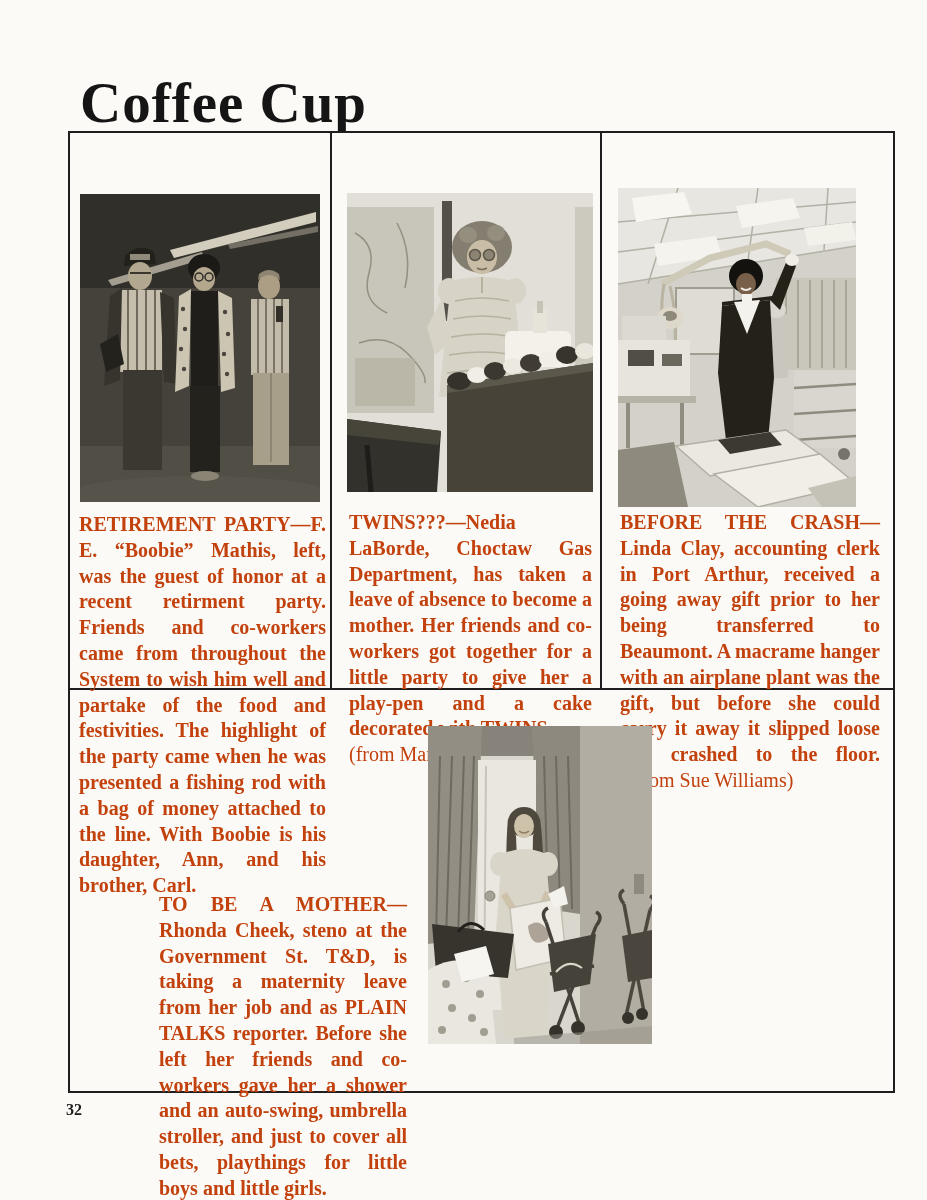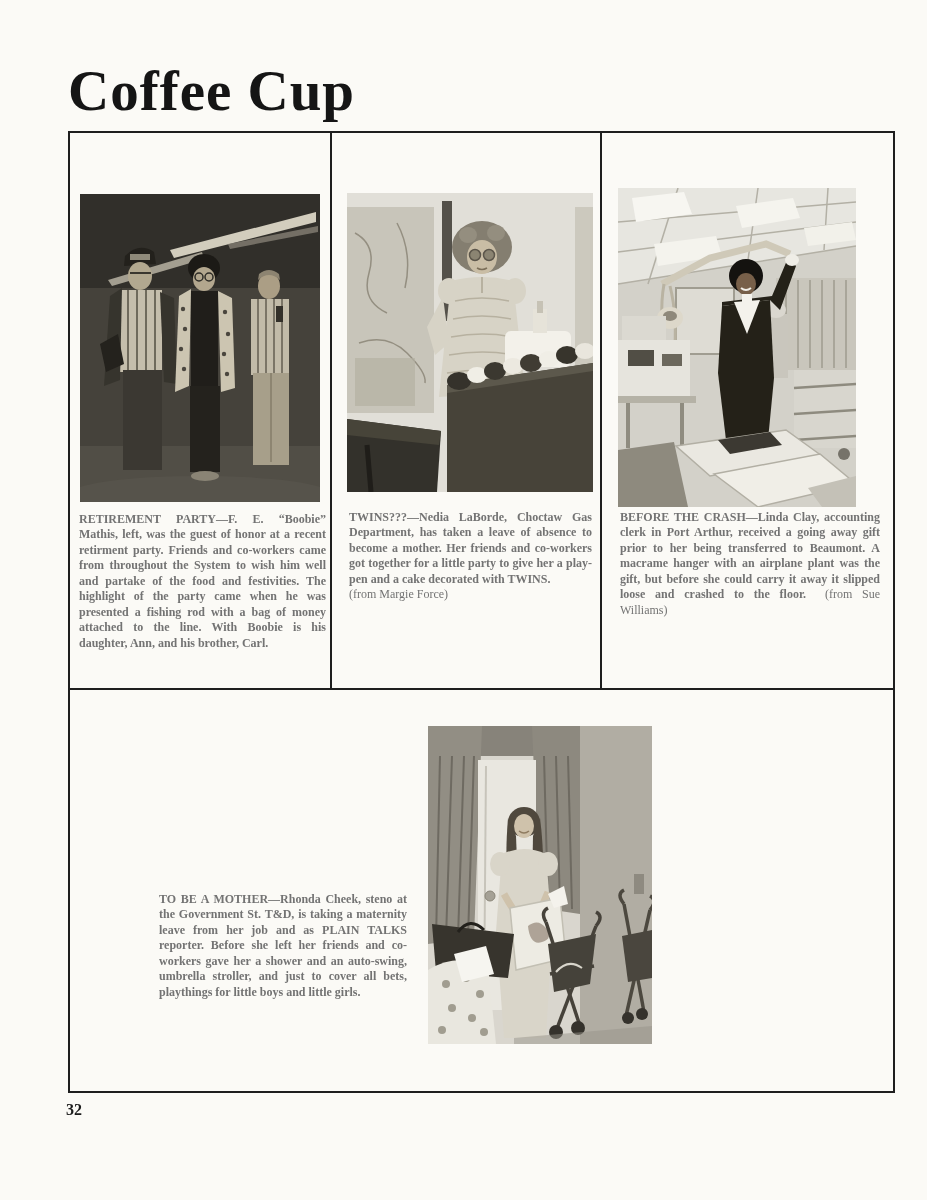--- a/index.html
+++ b/index.html
@@ -9,21 +9,21 @@
     height: 1200px;
     background: #fbfaf6;
     font-family: "Liberation Serif", serif;
     color: #1b1b1b;
     overflow: hidden;
   }
   .title {
     position: absolute;
     left: 64px;
     top: 54px;
-    margin: 4px;
+    margin: 16px;
     font-size: 57px;
     font-weight: bold;
     letter-spacing: 1px;
     color: #151515;
   }
   .content-box {
     position: absolute;
     left: 68px;
     top: 131px;
     width: 823px;
@@ -54,25 +54,25 @@
     overflow: hidden;
   }
   .photo svg { display: block; width: 100%; height: 100%; }
   .photo-1 { left: 10px;  top: 61px;  width: 240px; height: 308px; }
   .photo-2 { left: 277px; top: 60px;  width: 246px; height: 299px; }
   .photo-3 { left: 548px; top: 55px;  width: 238px; height: 319px; }
   .photo-4 { left: 358px; top: 593px; width: 224px; height: 318px; }
   .caption {
     position: absolute;
     margin: 0;
-    font-size: 12px;
+    font-size: 20px;
     line-height: 1.29;
     font-weight: bold;
     text-align: justify;
-    color: #737373;
+    color: #c2410c;
   }
   .caption-1 { left: 9px;   top: 379px; width: 247px; }
   .caption-2 { left: 279px; top: 377px; width: 243px; }
   .caption-3 { left: 550px; top: 377px; width: 260px; }
   .caption-4 { left: 89px;  top: 759px; width: 248px; }
   .credit { font-weight: normal; }
   .credit-block { display: block; }
   .credit-inline { margin-left: 9px; }
   .page-number {
     position: absolute;

